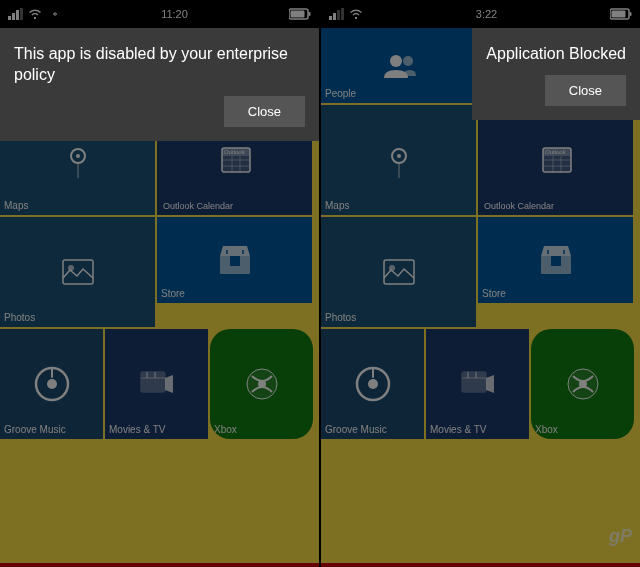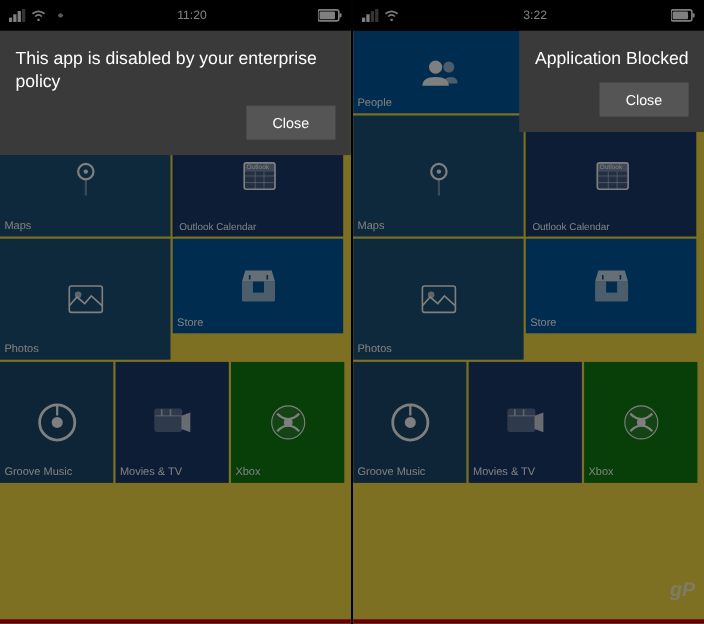--- a/index.html
+++ b/index.html
@@ -132,20 +132,21 @@
     .tile-movies {
       width: 103px;
       height: 110px;
       background: #1a3a6c;
       margin-right: 2px;
     }
     .tile-xbox {
       width: 103px;
       height: 110px;
       background: #107c10;
+      border-radius: 20px;
     }
     
     .dialog-overlay {
       position: absolute;
       top: 0;
       left: 0;
       right: 0;
       bottom: 0;
       background: rgba(0,0,0,0.5);
       z-index: 20;

